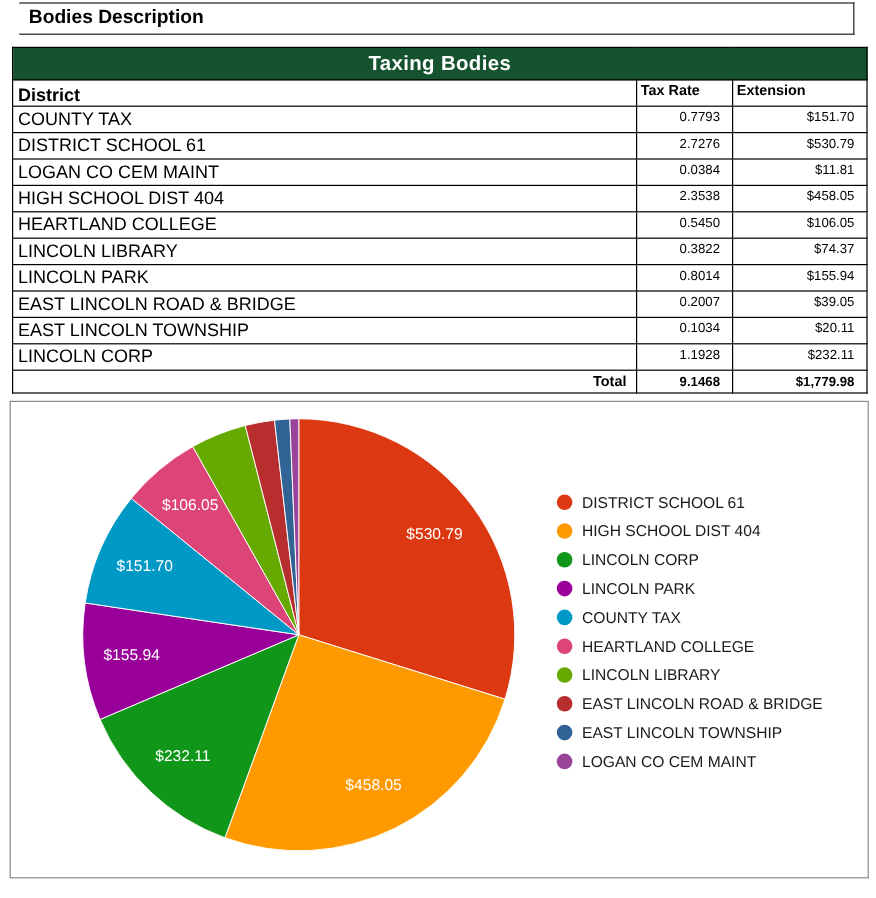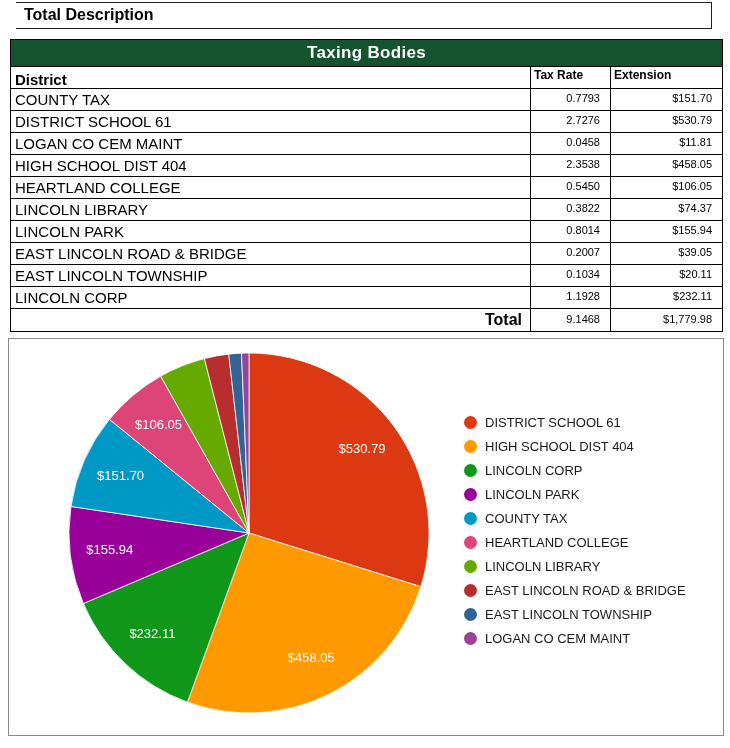--- a/index.html
+++ b/index.html
@@ -53,26 +53,26 @@
   .col-ext      { width: 112px; }
   tr.colhead th { font-weight: bold; text-align: left; }
   th.c-district { font-size: 15px; padding: 4px 0 0 4px; vertical-align: bottom; }
   th.c-rate, th.c-ext { font-size: 12px; padding: 1px 0 6px 3px; vertical-align: top; }
   td.district-cell { font-size: 15px; padding: 2px 0 2px 4px; height: 21px; }
   td.rate-cell, td.ext-cell {
     font-size: 11px; text-align: right;
     padding: 3px 10px 0 0; vertical-align: top;
   }
   tr.total-row td.t-label {
-    text-align: right; font-weight: bold; font-size: 16px;
+    text-align: right; font-weight: bold; font-size: 12px;
     padding: 2px 8px 2px 0;
     margin-left: 36px;
   }
   tr.total-row td.t-rate, tr.total-row td.t-ext {
-    font-size: 11px; font-weight: normal; text-align: right;
+    font-size: 11px; font-weight: bold; text-align: right;
     padding: 4px 10px 0 0; vertical-align: top;
   }
 
   
   .chart-box {
     position: relative;
     width: 716px; height: 398px;
     margin: 6px 0 0 8px;
     border: 1px solid #8a8a8a;
     background: #fff;
@@ -88,21 +88,21 @@
     left: 455px; top: 76px;
   }
   .legend-item { display: flex; align-items: center; margin-bottom: 9px; }
   .legend-dot  { width: 13px; height: 13px; border-radius: 50%; margin-right: 8px; flex: none; }
   .legend-label { font-size: 13px; color: #1a1a1a; white-space: nowrap; }
 </style>
 </head>
 <body>
 
 <section class="legal">
-  <div class="legal-heading">Total Description</div>
+  <div class="legal-heading">Bodies Description</div>
 </section>
 
 <table class="tax-table">
   <colgroup>
     <col class="col-district">
       <col class="col-rate">
       <col class="col-ext">
   </colgroup>
   <thead>
     <tr>
@@ -120,21 +120,21 @@
         <td class="rate-cell">0.7793</td>
         <td class="ext-cell">$151.70</td>
       </tr>
       <tr>
         <td class="district-cell">DISTRICT SCHOOL 61</td>
         <td class="rate-cell">2.7276</td>
         <td class="ext-cell">$530.79</td>
       </tr>
       <tr>
         <td class="district-cell">LOGAN CO CEM MAINT</td>
-        <td class="rate-cell">0.0458</td>
+        <td class="rate-cell">0.0384</td>
         <td class="ext-cell">$11.81</td>
       </tr>
       <tr>
         <td class="district-cell">HIGH SCHOOL DIST 404</td>
         <td class="rate-cell">2.3538</td>
         <td class="ext-cell">$458.05</td>
       </tr>
       <tr>
         <td class="district-cell">HEARTLAND COLLEGE</td>
         <td class="rate-cell">0.5450</td>

